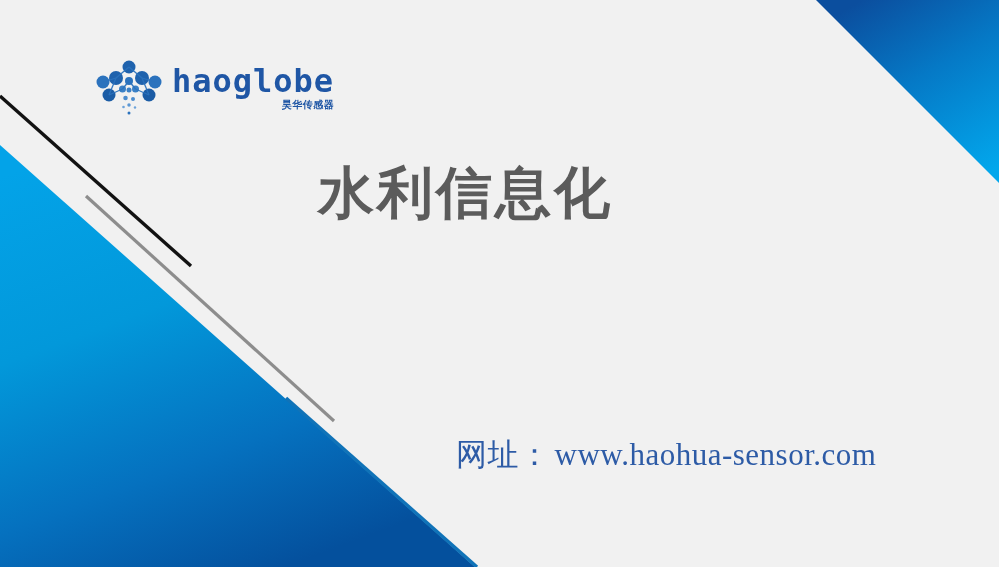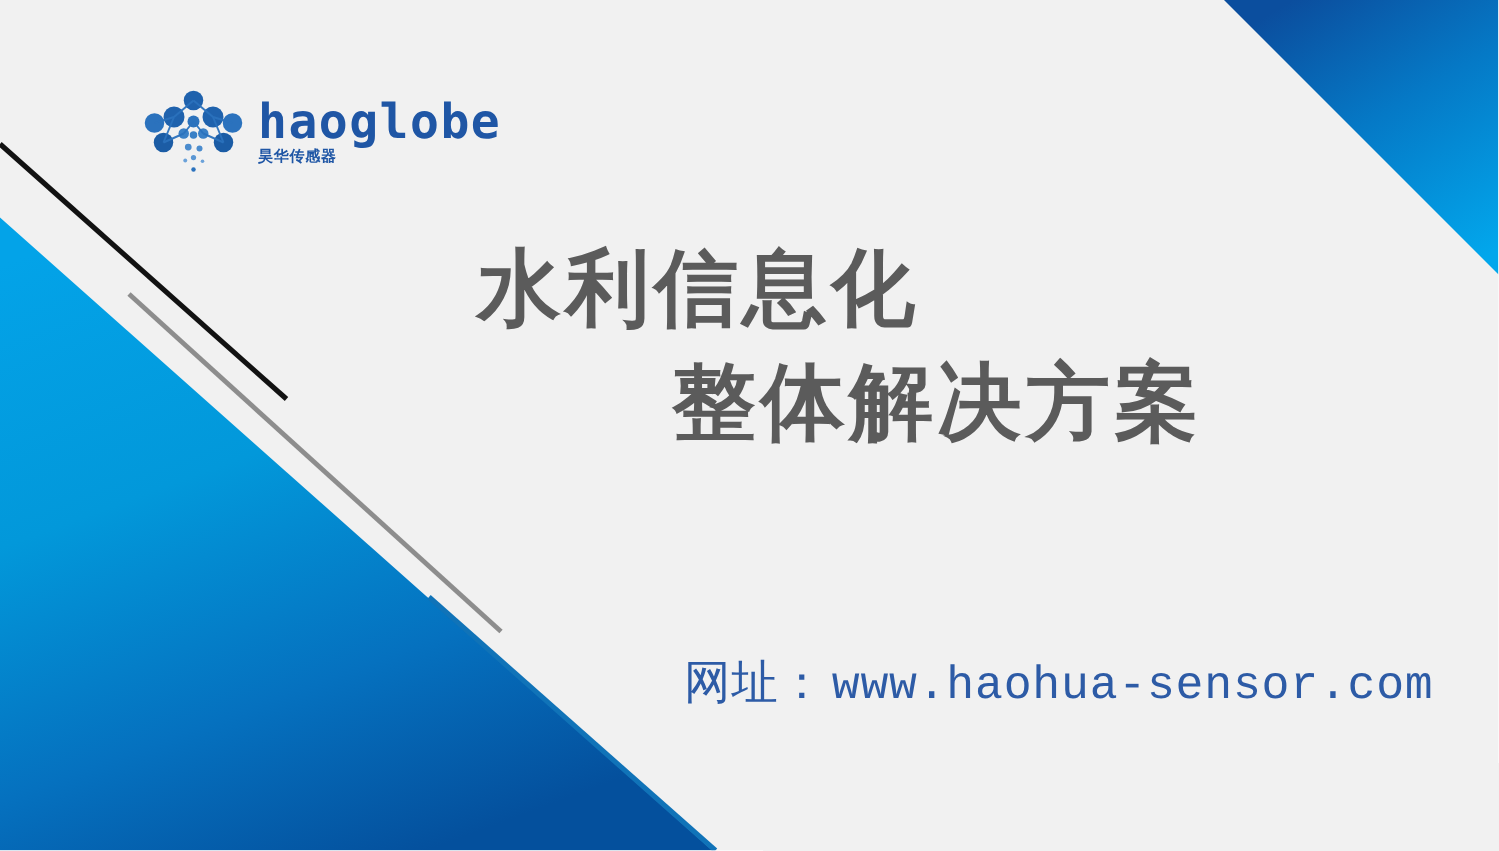--- a/index.html
+++ b/index.html
@@ -36,21 +36,21 @@
   }
   .logo-mark {
     width: 66px;
     height: 58px;
     flex: 0 0 auto;
   }
   .logo-text-block {
     margin-left: 10px;
     display: flex;
     flex-direction: column;
-    align-items: flex-start;
+    align-items: flex-end;
     line-height: 1;
   }
   .logo-wordmark {
     font-family: "DejaVu Sans Mono", "Liberation Mono", monospace;
     font-size: 32px;
     font-weight: 700;
     letter-spacing: 1px;
     color: #1f56a5;
     line-height: 0.95;
   }
@@ -95,21 +95,21 @@
     font-weight: 400;
     letter-spacing: 0.5px;
     white-space: nowrap;
     display: flex;
     align-items: baseline;
   }
   .website-label {
     margin-right: 4px;
   }
   .website-url {
-    font-family: Liberation Mono, monospace;
+    font-family: Liberation Serif, serif;
   }
 </style>
 </head>
 <body>
 
 <div id="slide">
 
   <svg class="bg-layer" viewBox="0 0 999 567" preserveAspectRatio="none">
     <defs>
       <linearGradient id="gradLeft" x1="0.18" y1="0" x2="0.6" y2="1">
@@ -179,21 +179,20 @@
       </g>
     </svg>
     <div class="logo-text-block">
       <div class="logo-wordmark">haoglobe</div>
       <div class="logo-cn">昊华传感器</div>
     </div>
   </div>
 
   <div class="headline">
     <div class="headline-line-1">水利信息化</div>
-    <div class="headline-line-2">整体解决方案</div>
   </div>
 
   <div class="website">
     <span class="website-label">网址：</span>
     <span class="website-url">www.haohua-sensor.com</span>
   </div>
 
 </div>
 
 </body></html>

